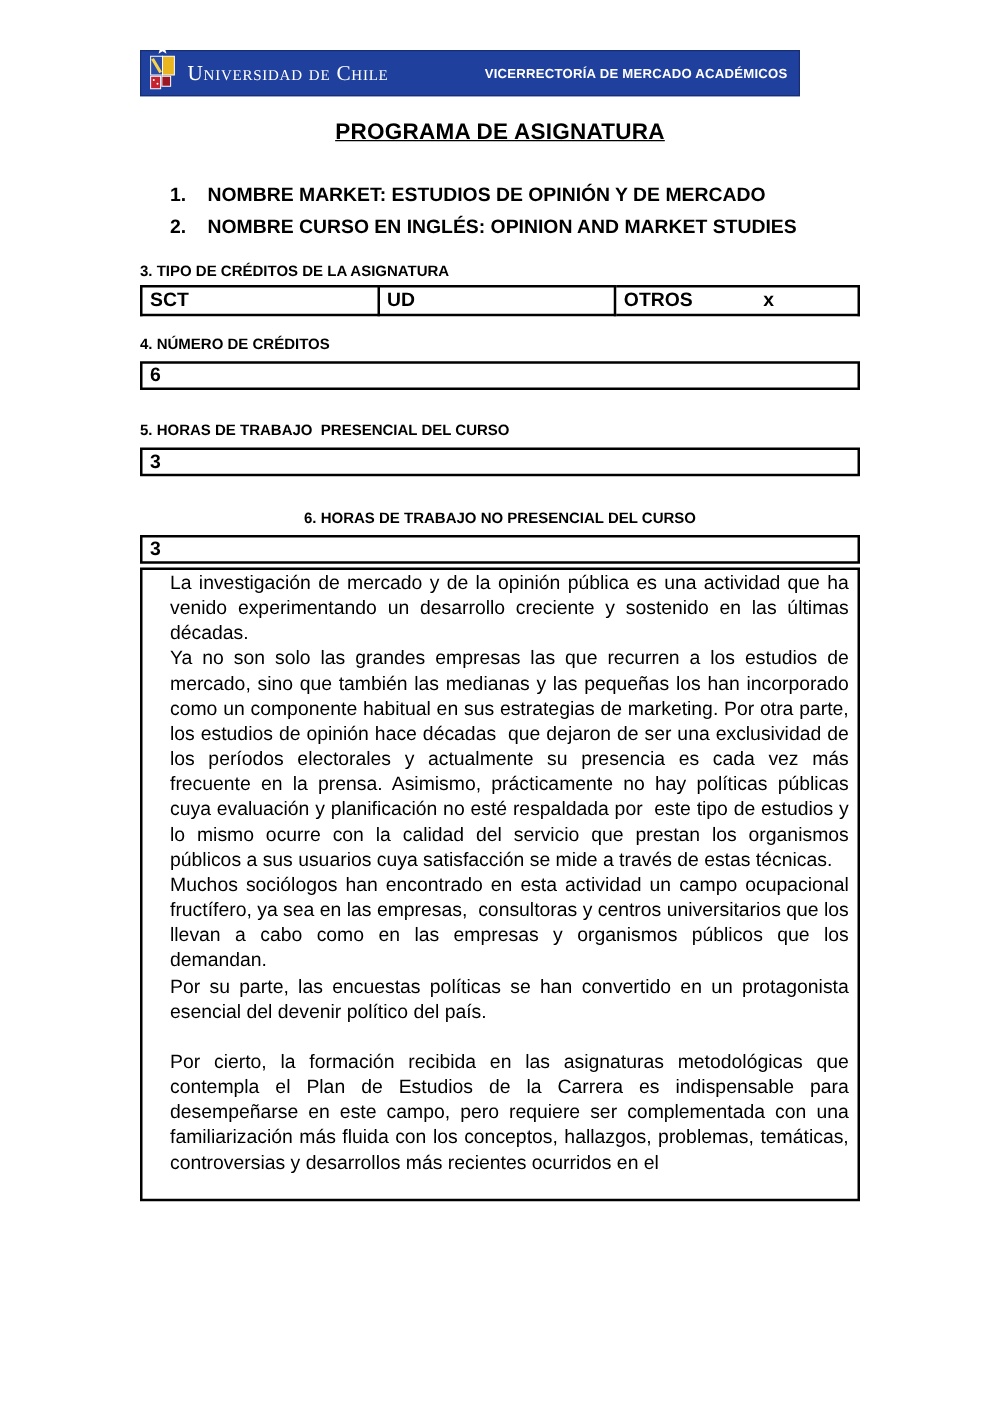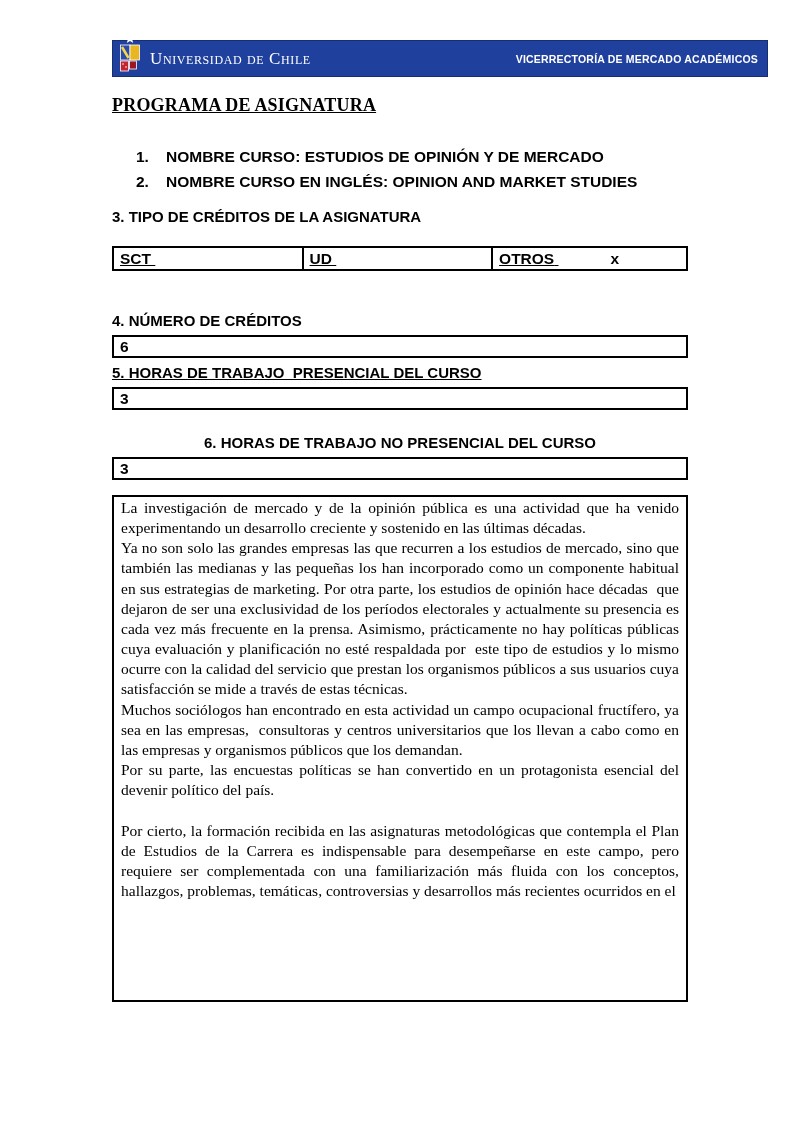--- a/index.html
+++ b/index.html
@@ -11,21 +11,21 @@
     color: #000;
     font-family: "Liberation Sans", sans-serif;
     overflow: hidden;
   }
 
   
   .banner {
     position: absolute;
     left: 112px;
     top: 40px;
-    width: 656px;
+    width: 528px;
     height: 37px;
     background: #20409d;
     border: 1px solid #172e73;
     box-sizing: border-box;
     overflow: visible;
   }
   .banner-logo {
     position: absolute;
     left: 4px;
     top: -8px;
@@ -59,26 +59,25 @@
   
   .content {
     position: absolute;
     left: 112px;
     top: 77px;
     width: 576px;
   }
 
   .doc-title {
     margin-top: 18px;
-    text-align: left;
+    text-align: center;
     font-size: 18px;
     font-weight: bold;
     text-decoration: underline;
     letter-spacing: 0.2px;
-    font-family: Liberation Serif, serif;
   }
 
   .course-list { margin-top: 28px; }
   .course-item {
     display: flex;
     font-weight: bold;
     font-size: 15.5px;
     line-height: 25px;
   }
   .course-item .num {
@@ -86,38 +85,37 @@
     margin-left: 24px;
     flex: none;
   }
   .course-item .txt {
     flex: 1;
     max-width: 498px;
     white-space: pre-wrap;
   }
 
   .section-heading {
-    font-size: 15px;
+    font-size: 12px;
     font-weight: bold;
     line-height: 20px;
     white-space: pre-wrap;
   }
   .mt-s3 { margin-top: 13px; }
-  .mt-s4 { margin-top: 40px; }
-  .mt-s5 { margin-top: 5px; text-decoration: underline; }
+  .mt-s4 { margin-top: 12px; }
+  .mt-s5 { margin-top: 22px; }
   .mt-s6 { margin-top: 23px; text-align: center; }
   .mt-s7 { margin-top: 22px; }
 
   
   .credit-table {
     width: 100%;
-    margin-top: 19px;
+    margin-top: 1px;
     border-collapse: collapse;
     table-layout: fixed;
-    text-decoration: underline;
   }
   .credit-table td {
     border: 2px solid #000;
     font-weight: bold;
     font-size: 15.5px;
     line-height: 19px;
     padding: 1px 6px;
   }
   .credit-table .c1, .credit-table .c2 { width: 33%; }
   .credit-table .c3 { width: 34%; }
@@ -130,29 +128,28 @@
     box-sizing: border-box;
     padding: 0 6px;
     font-weight: bold;
     font-size: 15.5px;
     line-height: 19px;
     height: 23px;
   }
 
   
   .objective-box {
-    margin-top: 15px;
+    margin-top: 3px;
     border: 2px solid #000;
     box-sizing: border-box;
-    padding: 1px 7px 0 7px;
+    padding: 1px 7px 0 22px;
     min-height: 507px;
     font-size: 15.5px;
     line-height: 20.15px;
     text-align: justify;
-    font-family: Liberation Serif, serif;
   }
   .objective-box p {
     margin: 0;
     white-space: pre-wrap;
   }
   .objective-box p:empty::before { content: "\00a0"; }
 </style>
 </head>
 <body>
 
@@ -173,21 +170,21 @@
     <span class="banner-vicerrectoria">VICERRECTORÍA DE MERCADO ACADÉMICOS</span>
   </div>
 
   <div class="content">
 
     <div class="doc-title">PROGRAMA DE ASIGNATURA</div>
 
     <div class="course-list">
       <div class="course-item">
         <span class="num">1.</span>
-        <span class="txt">NOMBRE CURSO: ESTUDIOS DE OPINIÓN Y DE MERCADO</span>
+        <span class="txt">NOMBRE MARKET: ESTUDIOS DE OPINIÓN Y DE MERCADO</span>
       </div>
       <div class="course-item">
         <span class="num">2.</span>
         <span class="txt">NOMBRE CURSO EN INGLÉS: OPINION AND MARKET STUDIES</span>
       </div>
     </div>
 
     <div class="section-heading mt-s3">3. TIPO DE CRÉDITOS DE LA ASIGNATURA</div>
     <table class="credit-table">
       <tbody>

